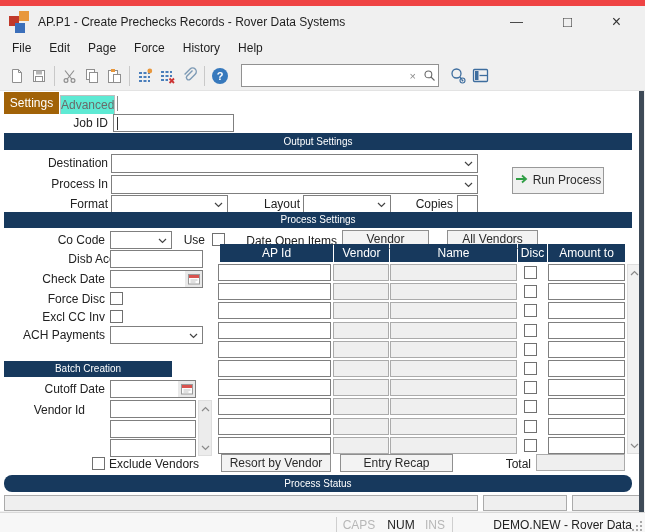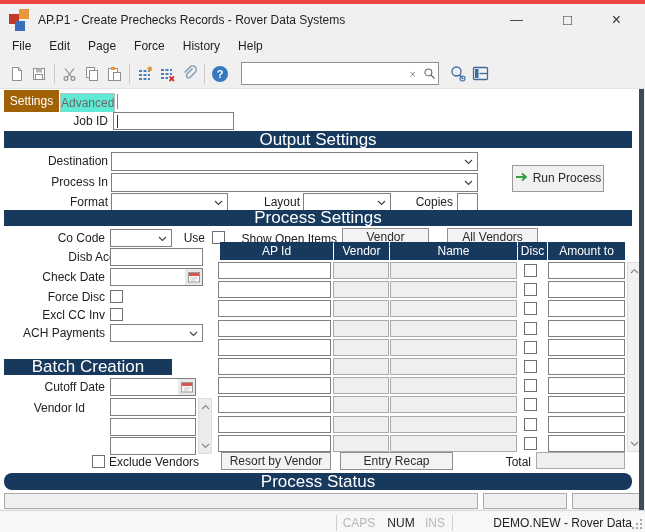--- a/index.html
+++ b/index.html
@@ -1,18 +1,18 @@
 <!DOCTYPE html>
 <html><head>
 <meta charset="utf-8">
 <style>
   html,body{margin:0;padding:0;}
   .window{position:relative;width:645px;height:532px;background:#f0f0f0;
     font-family:"Liberation Sans",sans-serif;font-size:12px;color:#1f1f1f;
-    overflow:hidden;border-top:4px solid #ef4444;box-sizing:border-box;}
+    overflow:hidden;border-top:6px solid #ef4444;box-sizing:border-box;}
   
   .titlebar{position:absolute;top:1px;left:0;width:100%;height:30px;}
   .appicon{position:absolute;left:9px;top:4px;width:24px;height:24px;}
   .appicon .sq{position:absolute;width:10px;height:10px;}
   .title-text{position:absolute;left:38px;top:8px;white-space:nowrap;}
   .winbtn{position:absolute;top:0;width:45px;height:30px;text-align:center;line-height:30px;font-size:13px;color:#333;}
   
   .menubar{position:absolute;top:32px;left:0;height:23px;display:flex;align-items:flex-start;padding-left:3px;}
   .menu-item{padding:3px 9px;white-space:nowrap;}
   
@@ -22,21 +22,21 @@
   .helpdot{width:16px;height:16px;border-radius:50%;background:#3779bd;color:#fff;font-weight:bold;font-size:11px;line-height:16px;text-align:center;}
   .searchwrap{position:relative;width:196px;height:21px;border:1px solid #919191;background:#fff;margin-left:10px;flex:0 0 auto;display:flex;align-items:center;}
   .searchwrap input{border:0;outline:none;flex:1;height:17px;font:12px "Liberation Sans",sans-serif;padding:0 4px;background:transparent;}
   .sclear{color:#8a8a8a;font-size:11px;padding:0 4px;}
   
   .workarea{position:absolute;top:85px;left:0;width:639px;height:420px;background:#fff;}
   .tab{position:absolute;text-align:center;box-sizing:border-box;}
   .tab.active{left:4px;top:1px;width:55px;height:22px;background:#a16207;color:#fff;line-height:22px;}
   .tab.inactive{left:60px;top:4px;width:55px;height:19px;background:#5eead4;color:#6a6a6a;line-height:18px;border:1px solid #bfbfbf;border-bottom:0;}
   .tabtick{position:absolute;left:117px;top:5px;width:1px;height:15px;background:#8a8a8a;}
-  .navybar{position:absolute;background:#17395d;color:#fff;text-align:center;height:17px;line-height:17px;font-size:17px;}
+  .navybar{position:absolute;background:#17395d;color:#fff;text-align:center;height:17px;line-height:17px;font-size:10px;}
   .lbl{position:absolute;text-align:right;height:18px;line-height:18px;white-space:nowrap;color:#222;}
   .txt{position:absolute;box-sizing:border-box;border:1px solid #7f7f7f;background:#fff;height:18px;font:12px "Liberation Sans",sans-serif;padding:0 3px;outline:none;}
   .ro{background:#efefef;border:1px solid #ababab;}
   .sel{position:absolute;box-sizing:border-box;border:1px solid #7f7f7f;background:#fff;height:19px;}
   .sel svg{position:absolute;right:4px;top:6px;}
   .chk{position:absolute;width:13px;height:13px;background:#fff;border:1px solid #707070;box-sizing:border-box;}
   .btn{position:absolute;box-sizing:border-box;border:1px solid #8f8f8f;background:#f3f3f3;text-align:center;color:#2b2b2b;font-size:12px;}
   .datefield{position:absolute;box-sizing:border-box;border:1px solid #7f7f7f;background:#fff;height:18px;}
   .calbtn{position:absolute;right:0;top:0;bottom:0;width:17px;background:#e9e9e9;display:flex;align-items:center;justify-content:center;}
   .caret{position:absolute;left:3px;top:2px;width:1px;height:13px;background:#333;}
@@ -220,21 +220,21 @@
 
     <div class="lbl" style="left:0;top:140px;width:105px;">Co Code</div>
     <div class="sel" style="left:110px;top:140px;width:62px;height:18px;">
         <svg width="9" height="6" viewBox="0 0 9 6">
           <polyline points="1,1 4.5,4.5 8,1" fill="none" stroke="#444" stroke-width="1.2"></polyline>
         </svg>
       </div>
     <div class="lbl" style="left:170px;top:140px;width:35px;">Use</div>
     <div class="chk" style="left:212px;top:142px;"></div>
 
-    <div class="lbl" style="left:240px;top:141px;width:97px;text-align:right;">Show Open Items</div>
+    <div class="lbl" style="left:240px;top:141px;width:97px;text-align:right;">Date Open Items</div>
     <div class="btn" style="left:342px;top:139px;width:87px;height:19px;line-height:17px;">Vendor</div>
     <div class="btn" style="left:447px;top:139px;width:91px;height:19px;line-height:17px;">All Vendors</div>
 
     <div class="lbl" style="left:0;top:159px;width:105px;margin-left:20px;">Disb Acct#</div>
     <div class="txt" style="left:110px;top:159px;width:93px;"></div>
 
     <div class="lbl" style="left:0;top:179px;width:105px;">Check Date</div>
     <div class="datefield" style="left:110px;top:179px;width:93px;">
       <span class="calbtn">
         <svg width="12" height="12" viewBox="0 0 12 12">

